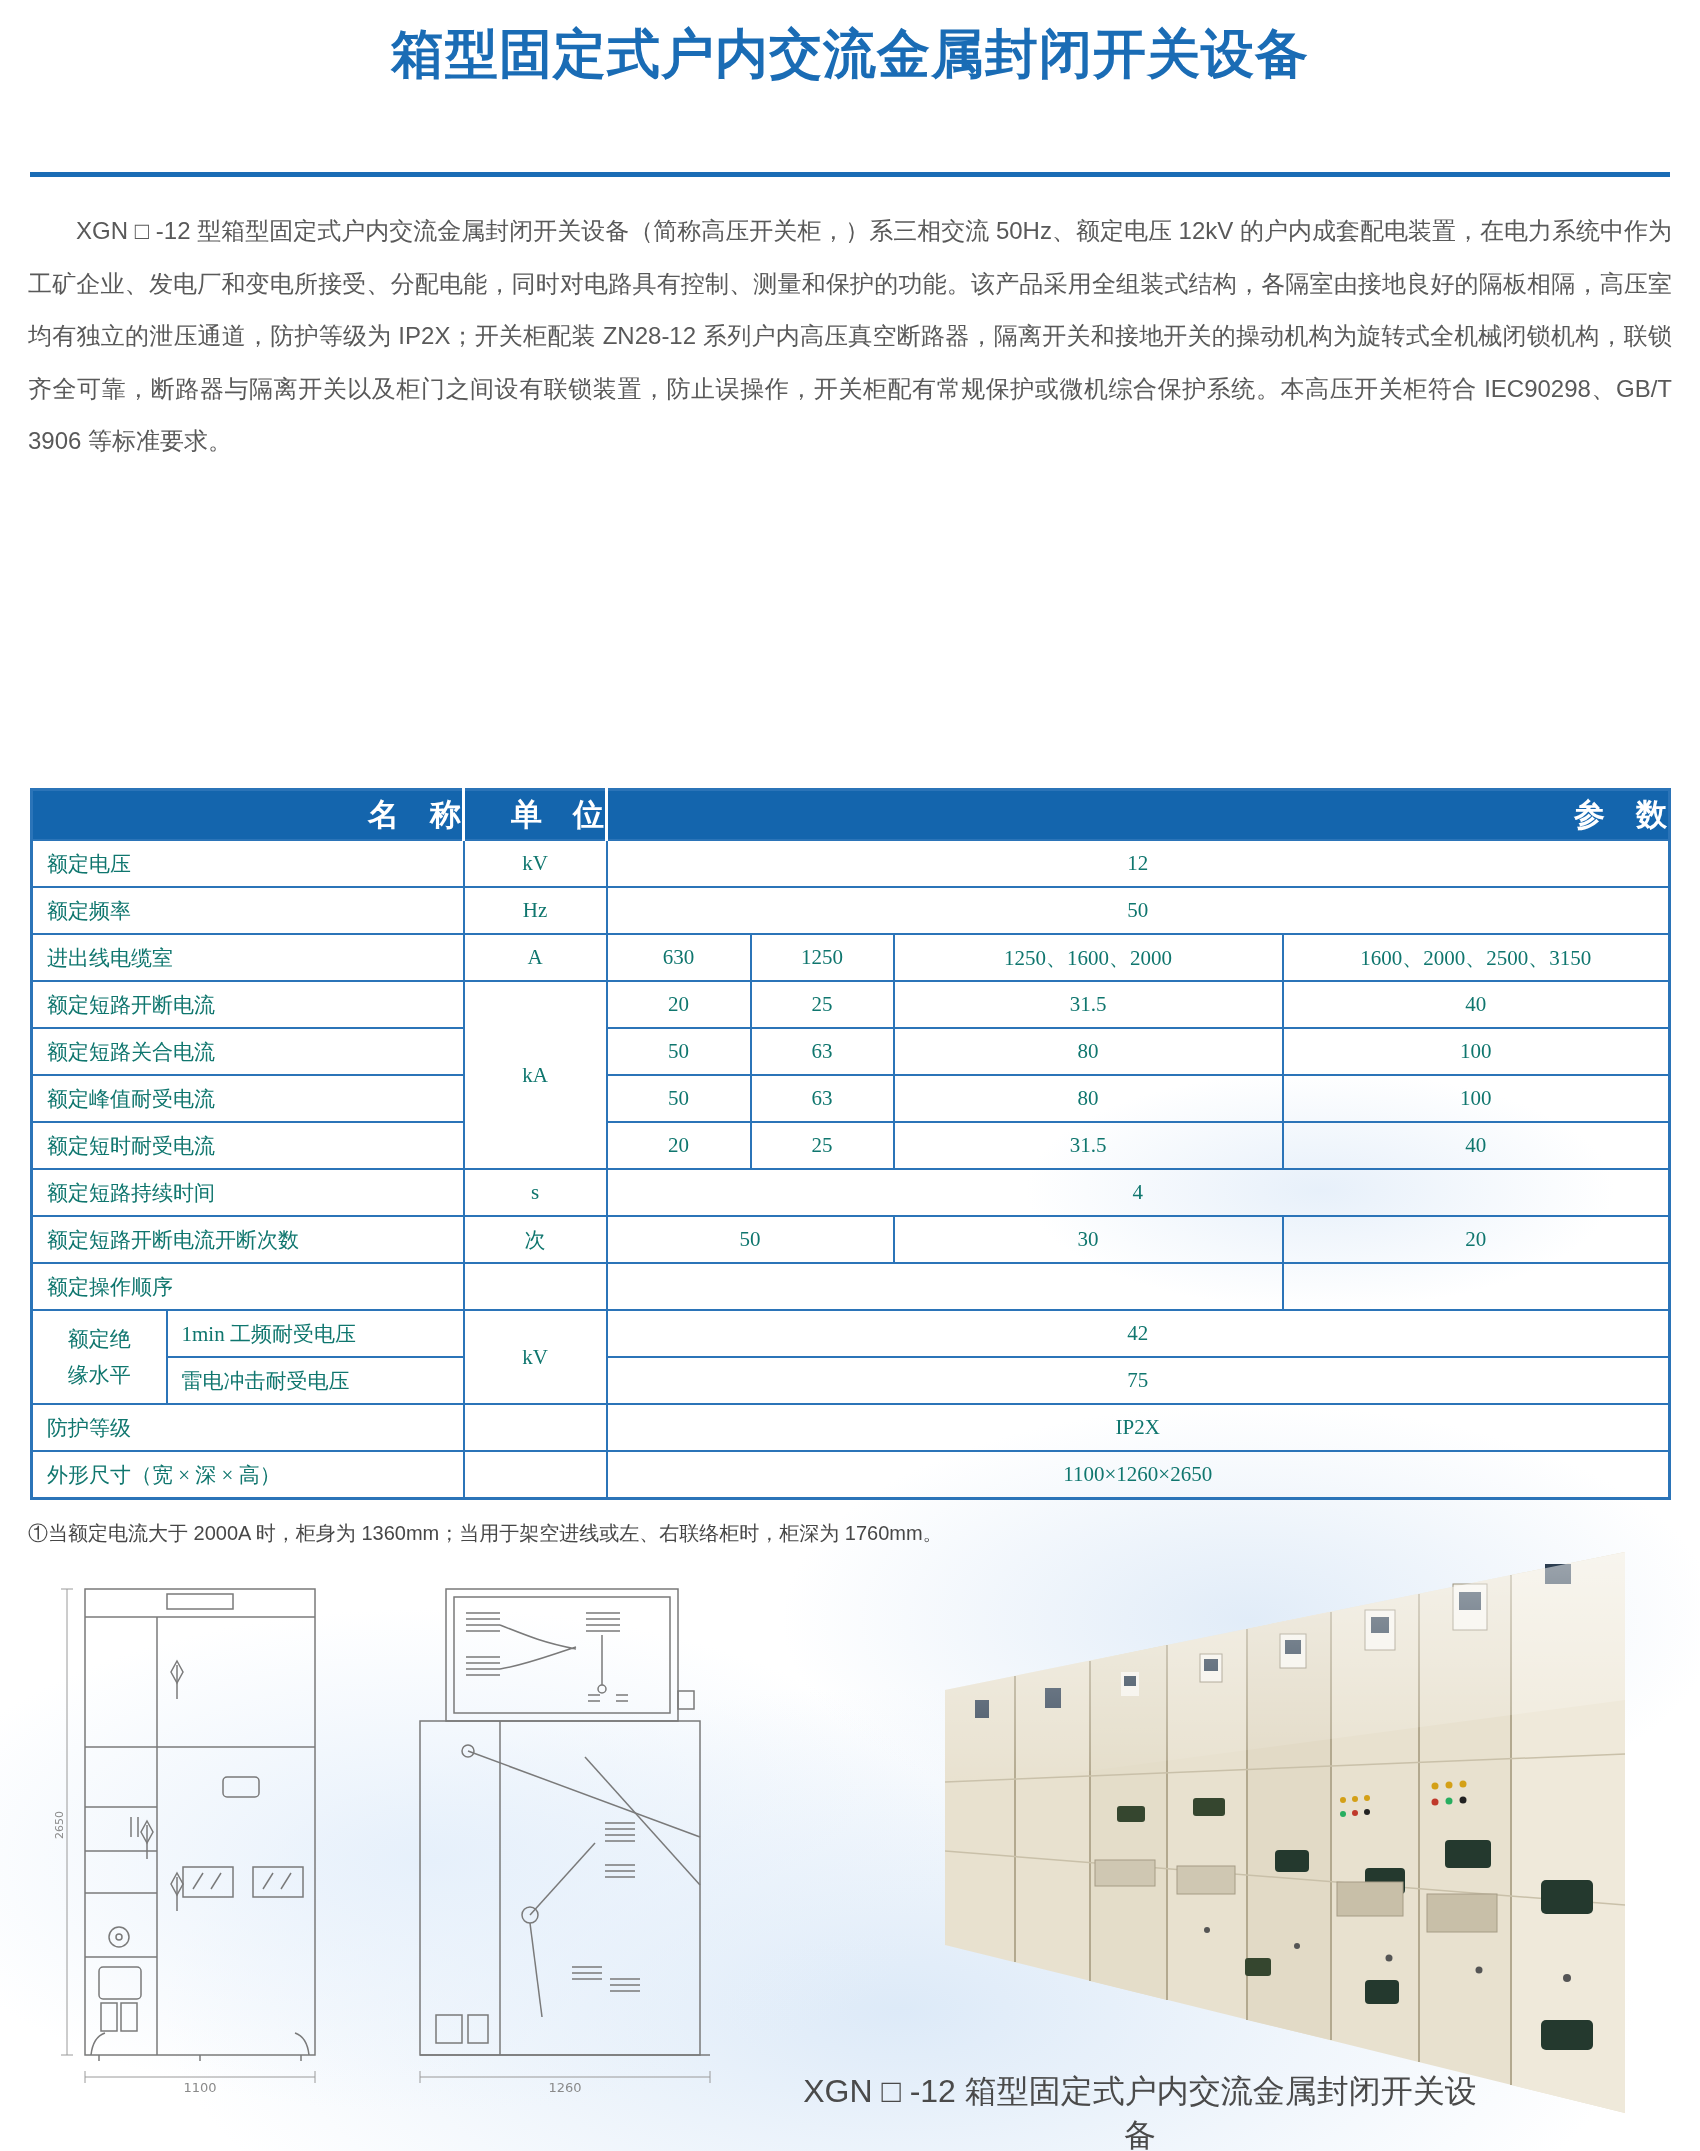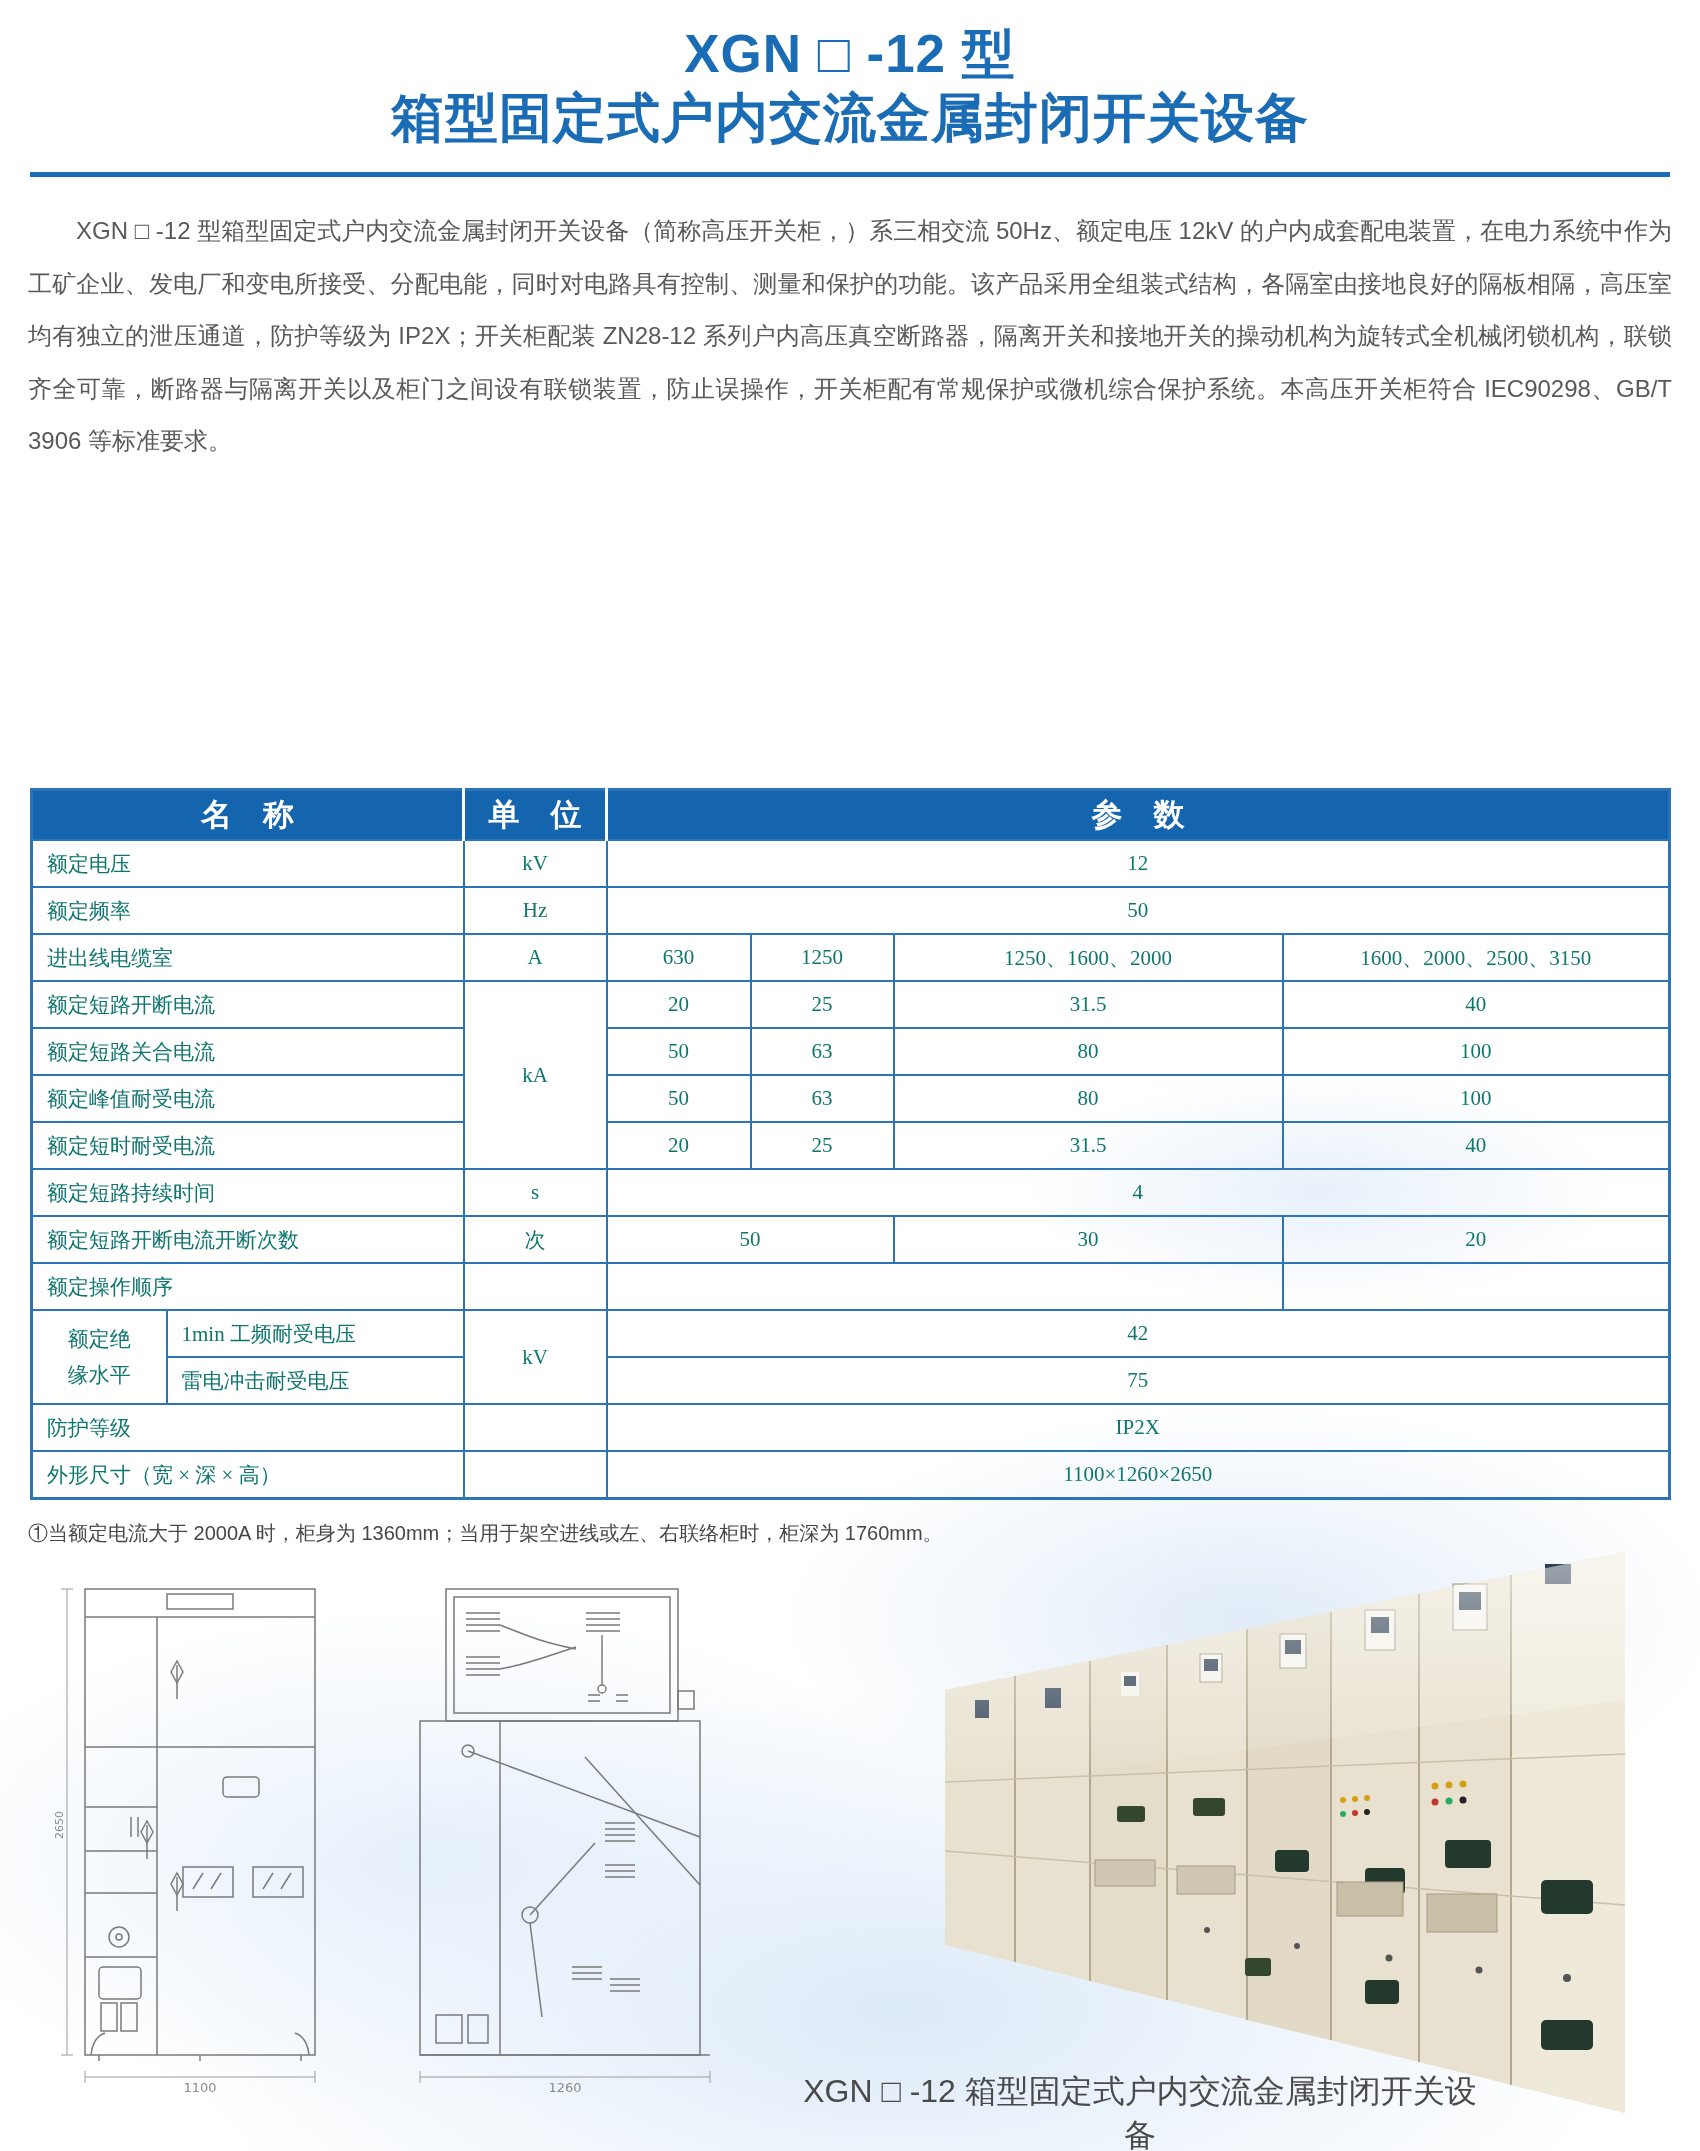--- a/index.html
+++ b/index.html
@@ -20,42 +20,41 @@
   .rule{position:absolute;left:30px;top:172px;width:1640px;height:5px;background:#1a6cb5;}
   
   .paras{position:absolute;left:28px;top:205px;width:1644px;
          font-size:24px;line-height:52.5px;color:#595959;text-align:justify;}
   .paras p{margin:0;text-indent:2em;}
   
   #spec{position:absolute;left:30px;top:788px;width:1638px;border-collapse:collapse;
         table-layout:fixed;border:3px solid #2b74b8;}
   #spec th,#spec td{border:2px solid #2b74b8;overflow:hidden;}
   #spec th{background:#1465ad;color:#ffffff;font-weight:bold;font-size:31px;height:46px;
-           font-family:"Liberation Sans",sans-serif;}
+           font-family:"Liberation Sans",sans-serif;text-align:right;}
   #spec th.sep{border-left:3px solid #ffffff;}
   #spec td{font-family:"Liberation Serif","DejaVu Serif",serif;font-size:21px;color:#0f766e;
            text-align:center;height:45px;padding:0 6px;}
   #spec td.n{text-align:left;padding-left:14px;}
   #spec td.pre{white-space:pre-line;padding:0 8px;line-height:36px;}
   
   .footnote{position:absolute;left:28px;top:1520px;width:1644px;font-size:20px;color:#474747;}
   .caption{position:absolute;left:790px;top:2070px;width:700px;text-align:center;
            font-size:32px;color:#4a4a4a;}
   
   .draw{position:absolute;}
   svg text{font-family:"DejaVu Sans",sans-serif;}
 </style>
 </head>
 <body>
 
 <div id="page">
   <div id="wm"></div>
 
   <div class="title">
-    <div>XGN □ -12 型</div>
     <div>箱型固定式户内交流金属封闭开关设备</div>
   </div>
   <div class="rule"></div>
 
   <div class="paras">
     <p>XGN □ -12 型箱型固定式户内交流金属封闭开关设备（简称高压开关柜，）系三相交流 50Hz、额定电压 12kV 的户内成套配电装置，在电力系统中作为工矿企业、发电厂和变电所接受、分配电能，同时对电路具有控制、测量和保护的功能。该产品采用全组装式结构，各隔室由接地良好的隔板相隔，高压室均有独立的泄压通道，防护等级为 IP2X；开关柜配装 ZN28-12 系列户内高压真空断路器，隔离开关和接地开关的操动机构为旋转式全机械闭锁机构，联锁齐全可靠，断路器与隔离开关以及柜门之间设有联锁装置，防止误操作，开关柜配有常规保护或微机综合保护系统。本高压开关柜符合 IEC90298、GB/T 3906 等标准要求。</p>
   </div>
 
   <table id="spec">
     <colgroup>

